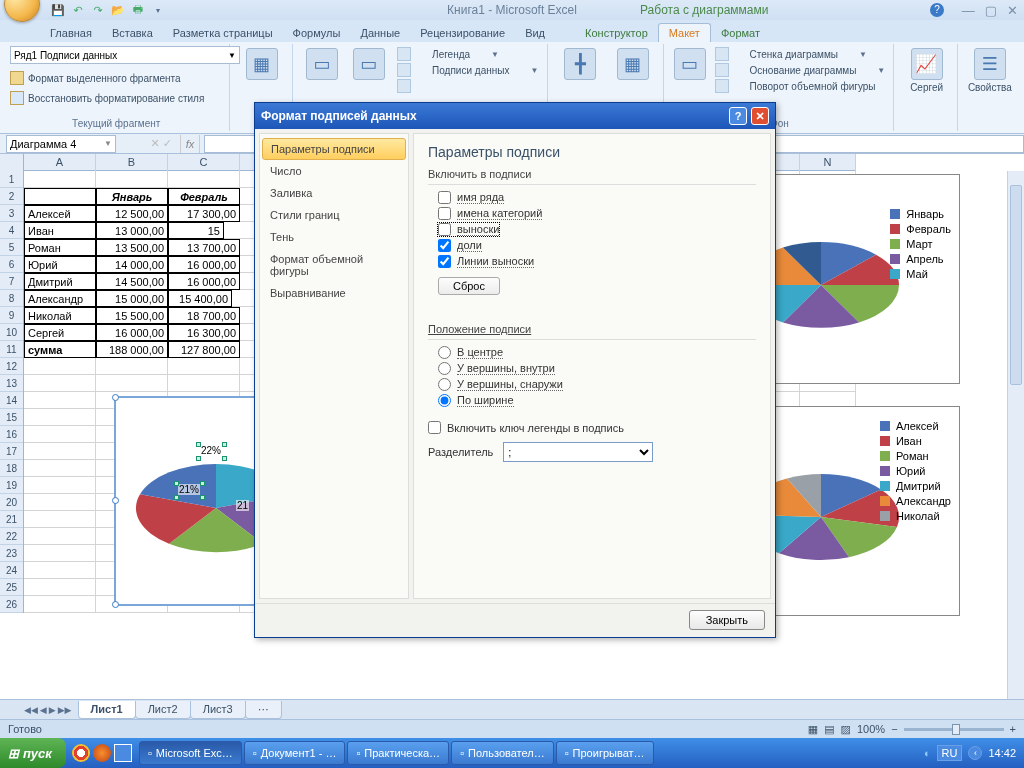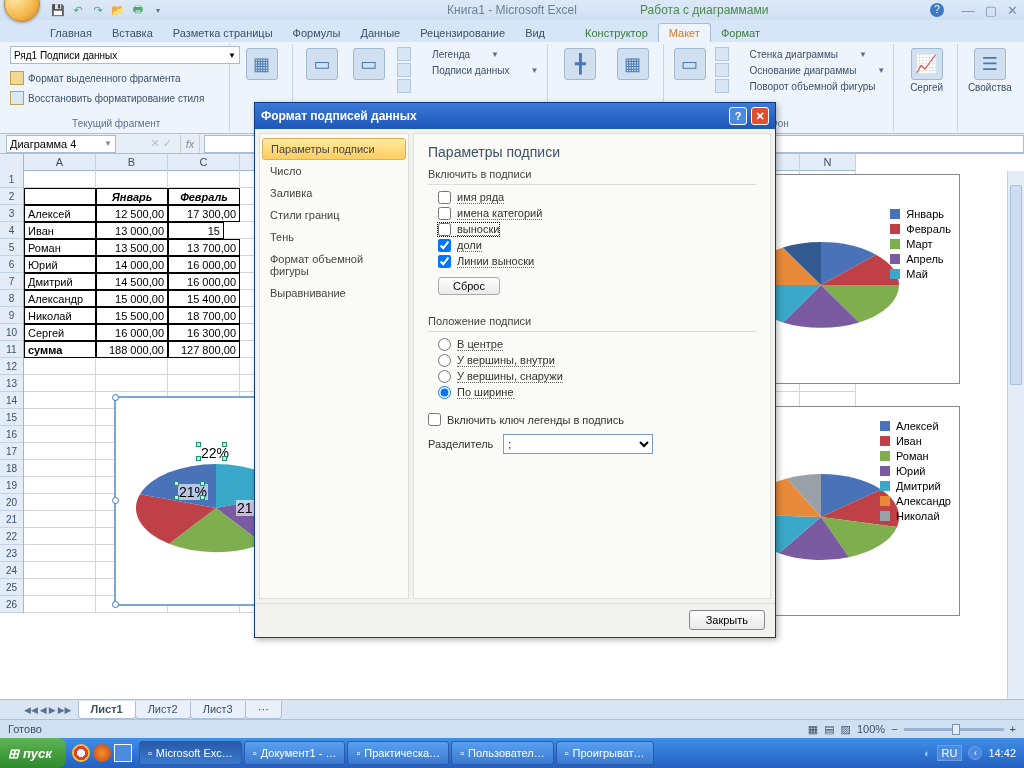--- a/index.html
+++ b/index.html
@@ -58,21 +58,21 @@
 .cell{border-right:1px solid #d4d4d4;border-bottom:1px solid #d4d4d4;height:17px;padding:0 3px;font-size:11px;line-height:16px;overflow:hidden;}
 .cell.hdr{font-weight:bold;font-style:italic;text-align:center;border:1px solid #000;}
 .cell.b{border:1px solid #000;}
 .cell.bold{font-weight:bold;}
 .cell.r{text-align:right;}
 
 
 .chart{position:absolute;background:#fff;border:1px solid #888;}
 .chart.sel{border:2px solid #7aa7d8;}
 .handle{position:absolute;width:7px;height:7px;background:#fff;border:1px solid #3a7ac8;border-radius:50%;}
-.pie-slice-label{position:absolute;font-size:14px;background:rgba(255,255,255,.6);padding:0 1px;}
+.pie-slice-label{position:absolute;font-size:10px;background:rgba(255,255,255,.6);padding:0 1px;}
 .mini-handle{position:absolute;width:5px;height:5px;border:1px solid #1a936f;background:#caf0e0;}
 .legend{position:absolute;right:8px;top:10px;font-size:11px;}
 .legend-item{display:flex;align-items:center;gap:6px;margin:3px 0;}
 .swatch{width:10px;height:10px;}
 
 
 .dialog{position:absolute;left:254px;top:102px;width:522px;height:536px;background:#f2f2ee;border:1px solid #0a3d8f;box-shadow:2px 2px 6px rgba(0,0,0,.3);z-index:100;}
 .dlg-title{height:26px;background:linear-gradient(#3b79d6,#1d56b8);color:#fff;display:flex;align-items:center;padding:0 6px;font-size:12px;font-weight:bold;justify-content:space-between;}
 .dlg-title .right{display:flex;gap:4px;}
 .dlg-title .btn{width:18px;height:18px;display:flex;align-items:center;justify-content:center;border:1px solid #fff;border-radius:3px;font-size:11px;}
@@ -443,21 +443,21 @@
         <div class="cell" style="width: 56px;"></div>
         <div class="cell" style="width: 56px;"></div>
         <div class="cell" style="width: 56px;"></div>
         <div class="cell" style="width: 56px;"></div>
         <div class="cell" style="width: 56px;"></div>
         <div class="cell" style="width: 56px;"></div>
       </div>
       <div class="row">
         <div class="cell b" style="width: 72px;">Александр</div>
         <div class="cell b r" style="width: 72px;">15 000,00</div>
-        <div class="cell b r" style="width: 72px;">15 400,00</div>
+        <div class="cell b r" style="width: 64px;">15 400,00</div>
         <div class="cell" style="width: 56px;"></div>
         <div class="cell" style="width: 56px;"></div>
         <div class="cell" style="width: 56px;"></div>
         <div class="cell" style="width: 56px;"></div>
         <div class="cell" style="width: 56px;"></div>
         <div class="cell" style="width: 56px;"></div>
         <div class="cell" style="width: 56px;"></div>
         <div class="cell" style="width: 56px;"></div>
         <div class="cell" style="width: 56px;"></div>
         <div class="cell" style="width: 56px;"></div>
@@ -908,21 +908,21 @@
       <label class="chk">
           <input type="checkbox" checked="" style="">
           <span class="dotted">доли</span>
         </label>
       <label class="chk">
           <input type="checkbox" checked="" style="">
           <span class="dotted">Линии выноски</span>
         </label>
       <button class="reset-btn"><span class="dotted">Сброс</span></button>
 
-      <div class="fieldset-lbl" style="margin-top:14px;">Положение подписи</div>
+      <div class="fieldset-lbl" style="margin-top:22px;text-decoration:underline;">Положение подписи</div>
       <div class="hr"></div>
       <label class="rad">
           <input type="radio" name="pos" style="">
           <span class="dotted">В центре</span>
         </label>
       <label class="rad">
           <input type="radio" name="pos" style="">
           <span class="dotted">У вершины, внутри</span>
         </label>
       <label class="rad">

